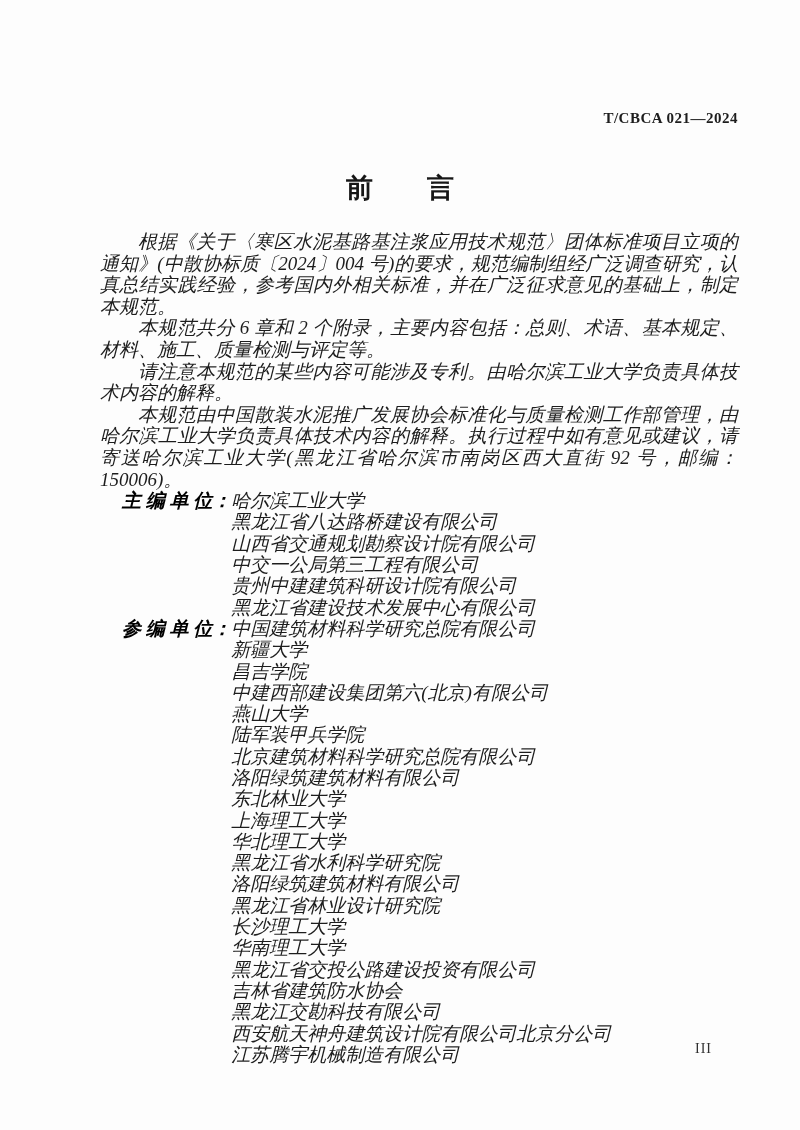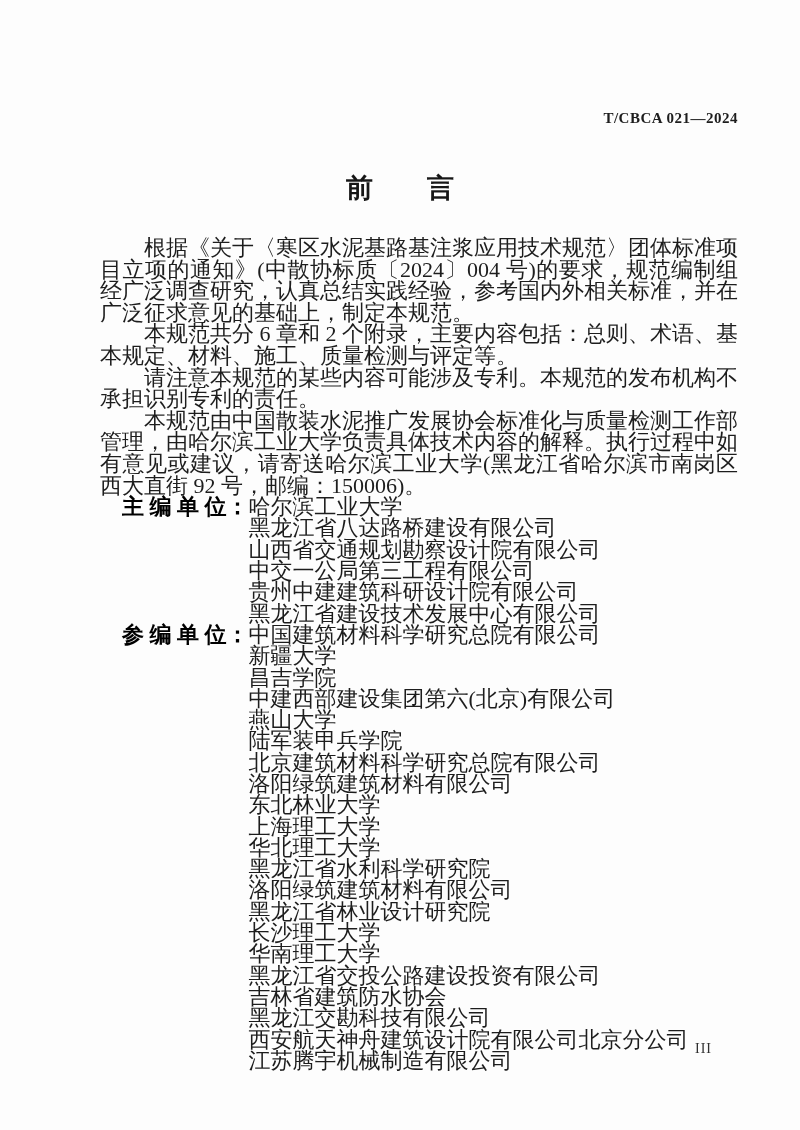--- a/index.html
+++ b/index.html
@@ -28,26 +28,27 @@
     left: 0;
     width: 100%;
     text-align: center;
     font-size: 27px;
     font-weight: bold;
     font-family: "Liberation Sans", "DejaVu Sans", sans-serif;
     color: #161616;
   }
   .content {
     position: absolute;
-    top: 237px;
+    top: 231px;
     left: 100px;
     width: 638px;
-    font-size: 22px;
+    font-size: 19px;
     line-height: 21.6px;
     text-align: justify;
+    font-style: italic;
   }
   .para {
     text-indent: 2em;
     margin: 0;
   }
   .editor-group {
     display: flex;
     align-items: flex-start;
     margin-left: 22px;
     text-align: left;
@@ -80,21 +81,21 @@
 <div class="page">
 
   <div class="doc-code">T/CBCA 021—2024</div>
 
   <h1 class="page-title">前　　言</h1>
 
   <div class="content">
 
     <p class="para">根据《关于〈寒区水泥基路基注浆应用技术规范〉团体标准项目立项的通知》(中散协标质〔2024〕004 号)的要求，规范编制组经广泛调查研究，认真总结实践经验，参考国内外相关标准，并在广泛征求意见的基础上，制定本规范。</p>
     <p class="para">本规范共分 6 章和 2 个附录，主要内容包括：总则、术语、基本规定、材料、施工、质量检测与评定等。</p>
-    <p class="para">请注意本规范的某些内容可能涉及专利。本规范的发布机构不承担识别专利的责任。</p>
+    <p class="para">请注意本规范的某些内容可能涉及专利。由哈尔滨工业大学负责具体技术内容的解释。</p>
     <p class="para">本规范由中国散装水泥推广发展协会标准化与质量检测工作部管理，由哈尔滨工业大学负责具体技术内容的解释。执行过程中如有意见或建议，请寄送哈尔滨工业大学(黑龙江省哈尔滨市南岗区西大直街 92 号，邮编：150006)。</p>
 
     <div class="editor-group">
       <div class="editor-label">主 编 单 位：</div>
       <div class="editor-items">
           <div class="org-item">哈尔滨工业大学</div>
           <div class="org-item">黑龙江省八达路桥建设有限公司</div>
           <div class="org-item">山西省交通规划勘察设计院有限公司</div>
           <div class="org-item">中交一公局第三工程有限公司</div>
           <div class="org-item">贵州中建建筑科研设计院有限公司</div>

